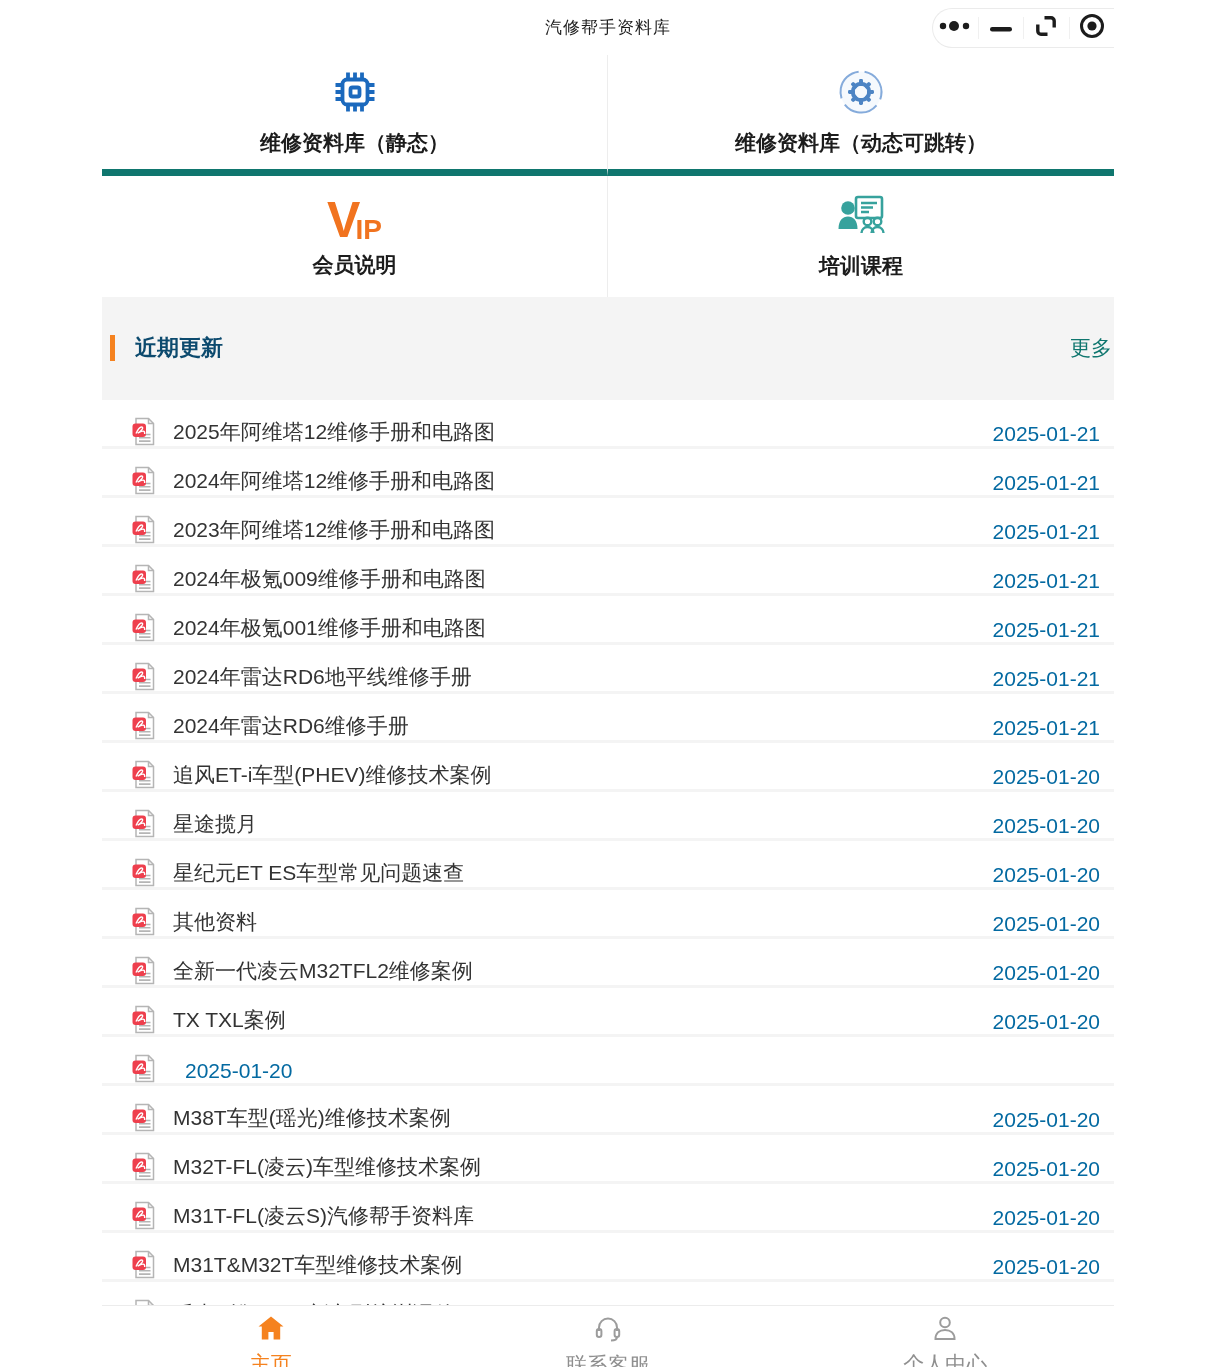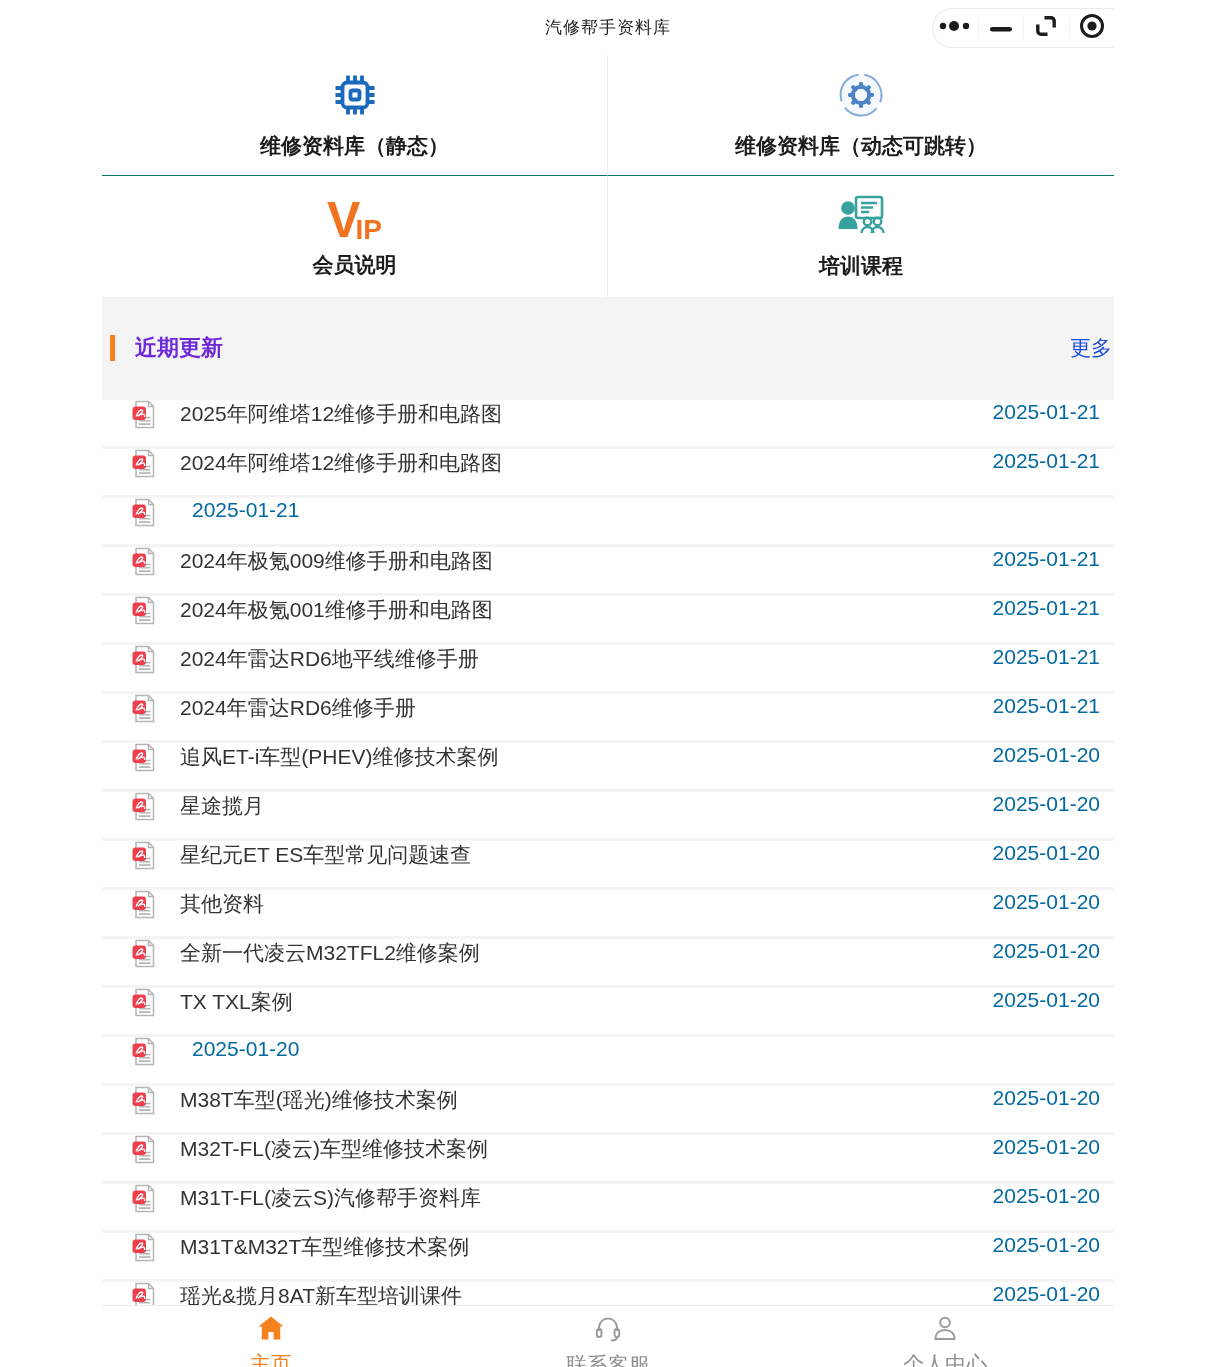--- a/index.html
+++ b/index.html
@@ -15,37 +15,37 @@
   .capsule { position:absolute; top:8px; right:0; width:182px; height:40px;
     background:#fff; border:1px solid #ebebeb; border-right:none;
     border-radius:20px 0 0 20px; display:flex; align-items:center; }
   .capsule .seg { flex:1; display:flex; align-items:center; justify-content:center; height:100%; cursor:pointer; }
   .capsule .divider { width:1px; height:22px; background:#f0f0f0; }
 
   
   .grid { display:grid; grid-template-columns:1fr 1fr; }
   .cell { height:121px; display:flex; flex-direction:column; align-items:center;
     justify-content:center; gap:9px; background:#fff; cursor:pointer; }
-  .cell.r1 { border-bottom:1px solid #0f766e; }
+  .cell.r1 { border-bottom:7px solid #0f766e; }
   .cell.c1 { border-right:1px solid #ededed; }
   .cell .label { font-size:21px; font-weight:700; color:#1c1c1c; }
   .vip-badge { display:flex; align-items:flex-end; height:48px; color:#f1731f; font-weight:800; }
   .vip-badge .v { font-size:50px; line-height:44px; }
   .vip-badge .ip { font-size:28px; line-height:24px; margin-left:-5px; }
 
   
   .section { background:#f4f4f4; padding-top:36px; min-height:1015px; }
   .section-head { display:flex; align-items:center; height:30px; margin-bottom:37px; padding:0 2px 0 8px; }
   .accent-bar { width:5px; height:26px; background:#f5821f; margin-right:20px; }
-  .section-title { font-size:22px; font-weight:700; color:#6d28d9; }
+  .section-title { font-size:22px; font-weight:700; color:#0c4a6e; }
   .spacer { flex:1; }
-  .more { font-size:21px; color:#1d4ed8; cursor:pointer; }
-
-  .row { height:46px; margin-bottom:3px; background:#fff; display:flex; align-items:flex-start;
-    padding:0 14px 0 30px; cursor:pointer;gap:7px; }
+  .more { font-size:21px; color:#0f766e; cursor:pointer; }
+
+  .row { height:46px; margin-bottom:3px; background:#fff; display:flex; align-items:flex-end;
+    padding:0 14px 0 30px; cursor:pointer; }
   .row .pdf { flex:0 0 auto; margin-right:16px; display:flex; }
   .row .doc-title { flex:1; font-size:21px; color:#333; white-space:nowrap; overflow:hidden; }
   .row .doc-date { font-size:21px; color:#0369a1; margin-left:12px; }
 
   
   .tabbar { position:absolute; left:0; top:1305px; width:100%; height:90px; background:#fff;
     border-top:1px solid #ececec; display:flex; z-index:5; }
   .tab { flex:1; display:flex; flex-direction:column; align-items:center; padding-top:9px; gap:5px; cursor:pointer; }
   .tab .tab-label { font-size:21px; color:#8f8f8f; }
   .tab.active .tab-label { color:#f5821f; }
@@ -193,20 +193,21 @@
     <div class="row">
       <span class="pdf">
         <svg width="25" height="29" viewBox="0 0 25 29">
           <path d="M4 1.5 h12.5 l5 5 v21 h-17.5 z" fill="#fff" stroke="#b5b5b5" stroke-width="1.5"></path>
           <path d="M16.5 1.5 v5 h5" fill="none" stroke="#b5b5b5" stroke-width="1.5"></path>
           <path d="M7 17.5 h11.5 M7 20.8 h11.5 M7 24.1 h11.5" stroke="#b5b5b5" stroke-width="1.6"></path>
           <rect x="0.5" y="6.5" width="13.5" height="13.5" rx="3" fill="#ee3f4d"></rect>
           <path d="M4 16.5 q3.5-7.5 6.2-6.3 q2 1.2-4.5 6 q7.5-4.5 7 0.8" stroke="#fff" stroke-width="1.4" fill="none"></path>
         </svg>
       </span>
+      <span class="doc-title">2023年阿维塔12维修手册和电路图</span>
       <span class="doc-date">2025-01-21</span>
     </div>
 
     <div class="row">
       <span class="pdf">
         <svg width="25" height="29" viewBox="0 0 25 29">
           <path d="M4 1.5 h12.5 l5 5 v21 h-17.5 z" fill="#fff" stroke="#b5b5b5" stroke-width="1.5"></path>
           <path d="M16.5 1.5 v5 h5" fill="none" stroke="#b5b5b5" stroke-width="1.5"></path>
           <path d="M7 17.5 h11.5 M7 20.8 h11.5 M7 24.1 h11.5" stroke="#b5b5b5" stroke-width="1.6"></path>
           <rect x="0.5" y="6.5" width="13.5" height="13.5" rx="3" fill="#ee3f4d"></rect>

